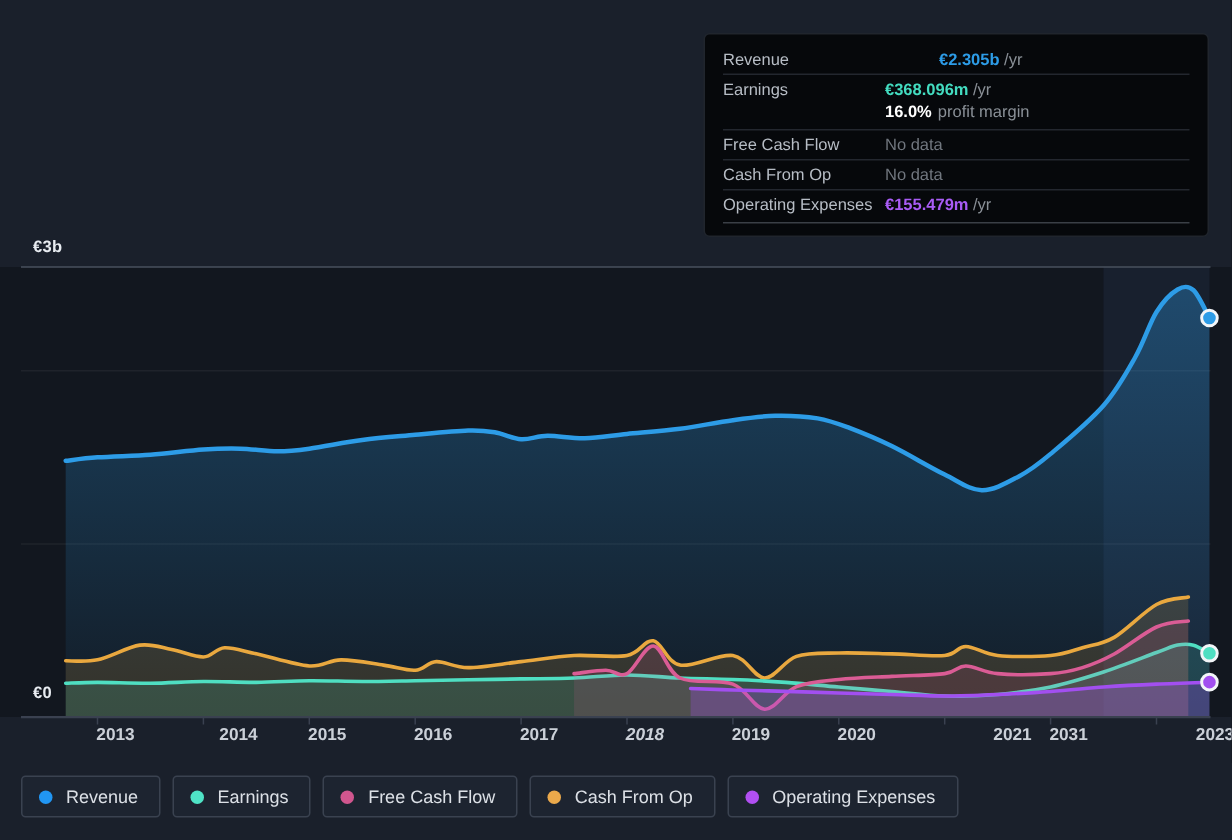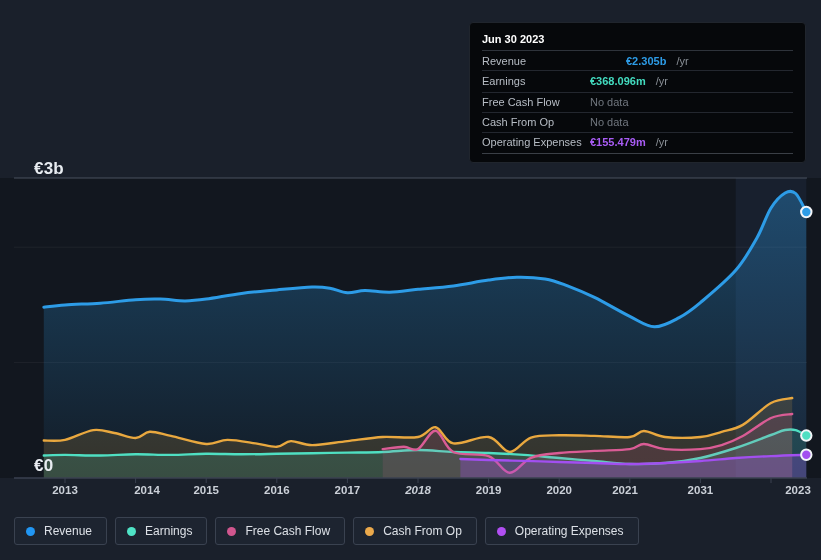--- a/index.html
+++ b/index.html
@@ -5,48 +5,47 @@
   html,body{margin:0;padding:0;}
   body{
     width:821px;height:560px;position:relative;overflow:hidden;
     background:#1A202B;
     font-family:"Liberation Sans", sans-serif;
     -webkit-font-smoothing:antialiased;
   }
   
   #chart-svg{position:absolute;left:0;top:0;}
   .axis-label{
-    position:absolute;color:#E8ECF1;font-size:17px;font-weight:700;
+    position:absolute;color:#E8ECF1;font-size:11px;font-weight:700;
     letter-spacing:.2px;
-    margin-left:12px;
   }
   #y-max-label{left:22px;top:159px;}
   #y-zero-label{left:22px;top:456px;}
   .x-label{
     position:absolute;top:484px;transform:translateX(-50%);
-    color:#CBD0D8;font-size:11.5px;font-weight:700;
+    color:#CBD0D8;font-size:11.5px;font-weight:700;margin-left:12px;
   }
   
   #tooltip{
     position:absolute;left:469px;top:22px;width:337px;box-sizing:border-box;
     background:#06080B;border:1px solid #20252D;border-radius:4px;
     padding:7px 12px 8px 12px;color:#B7BDC5;font-size:11px;z-index:5;
   }
   #tooltip .tt-header{
     color:#FFFFFF;font-weight:700;padding:3px 0 5px 0;
     border-bottom:1px solid #2E333B;
   }
   .tt-row{
     display:flex;align-items:baseline;padding:3.5px 0 2.5px 0;
     border-bottom:1px solid #23272F;line-height:13px;
   }
   .tt-row:last-child{border-bottom:1px solid #3A3F46;padding-bottom:4px;}
   .tt-label{width:108px;flex:none;color:#B7BDC5;}
   .tt-val{font-weight:700;}
-  .tt-suffix{color:#8A9097;font-weight:400;margin-left:10px;}
+  .tt-suffix{color:#8A9097;font-weight:400;margin-left:3px;}
   .c-blue{color:#2D9CE7;margin-left:36px;}
   .c-teal{color:#43DCC0;}
   .c-purple{color:#A95CF5;}
   .c-muted{color:#71777F;font-weight:400;}
   .tt-earnings-block{border-bottom:1px solid #23272F;}
   .tt-earnings-block .tt-row{border-bottom:none;}
   .tt-sub-row{display:flex;padding:0 0 4px 108px;line-height:13px;}
   .tt-sub-val{color:#FFFFFF;font-weight:700;margin-right:4px;}
   .tt-sub-label{color:#8A9097;}
   
@@ -108,39 +107,42 @@
 
 <div id="x-labels">
     <div class="x-label" style="left: 65px;">2013</div>
     <div class="x-label" style="left: 147px;">2014</div>
     <div class="x-label" style="left: 206.2px;">2015</div>
     <div class="x-label" style="left: 276.8px;">2016</div>
     <div class="x-label" style="left: 347.4px;">2017</div>
     <div class="x-label" style="left: 418px; font-style: italic;">2018</div>
     <div class="x-label" style="left: 488.6px;">2019</div>
     <div class="x-label" style="left: 559.2px;">2020</div>
-    <div class="x-label" style="left: 625px;">2021</div>
+    <div class="x-label" style="left: 663px;">2021</div>
     <div class="x-label" style="left: 700.4px;">2031</div>
     <div class="x-label" style="left: 798px;">2023</div>
   </div>
 
 <div id="tooltip">
-  <div class="tt-header">Jun 30 2023</div>
 
   <div class="tt-row">
     <span class="tt-label">Revenue</span>
     <span class="tt-val c-blue">€2.305b</span>
     <span class="tt-suffix">/yr</span>
   </div>
 
   <div class="tt-earnings-block">
     <div class="tt-row">
       <span class="tt-label">Earnings</span>
       <span class="tt-val c-teal">€368.096m</span>
       <span class="tt-suffix">/yr</span>
+    </div>
+    <div class="tt-sub-row">
+      <span class="tt-sub-val">16.0%</span>
+      <span class="tt-sub-label">profit margin</span>
     </div>
   </div>
 
   <div class="tt-row">
     <span class="tt-label">Free Cash Flow</span>
     <span class="tt-val c-muted">No data</span>
   </div>
 
   <div class="tt-row">
     <span class="tt-label">Cash From Op</span>

